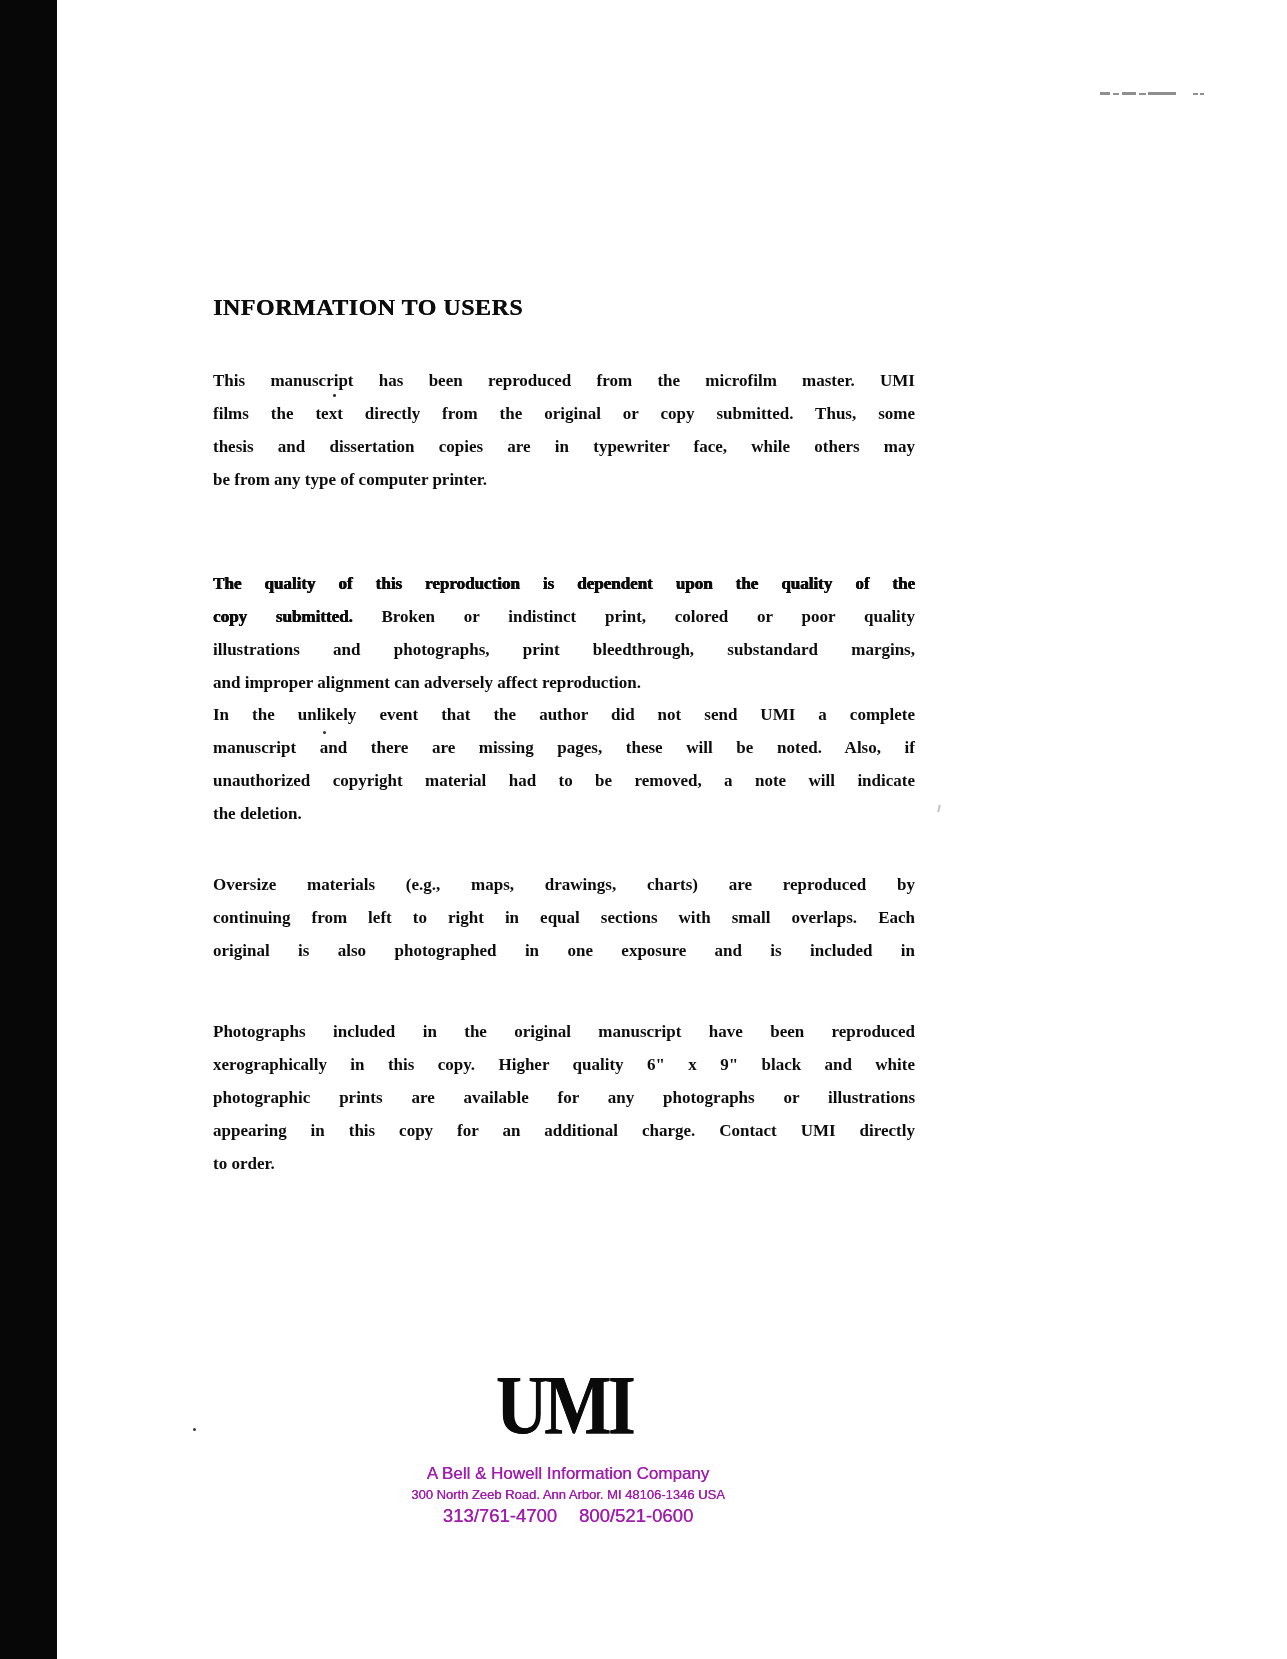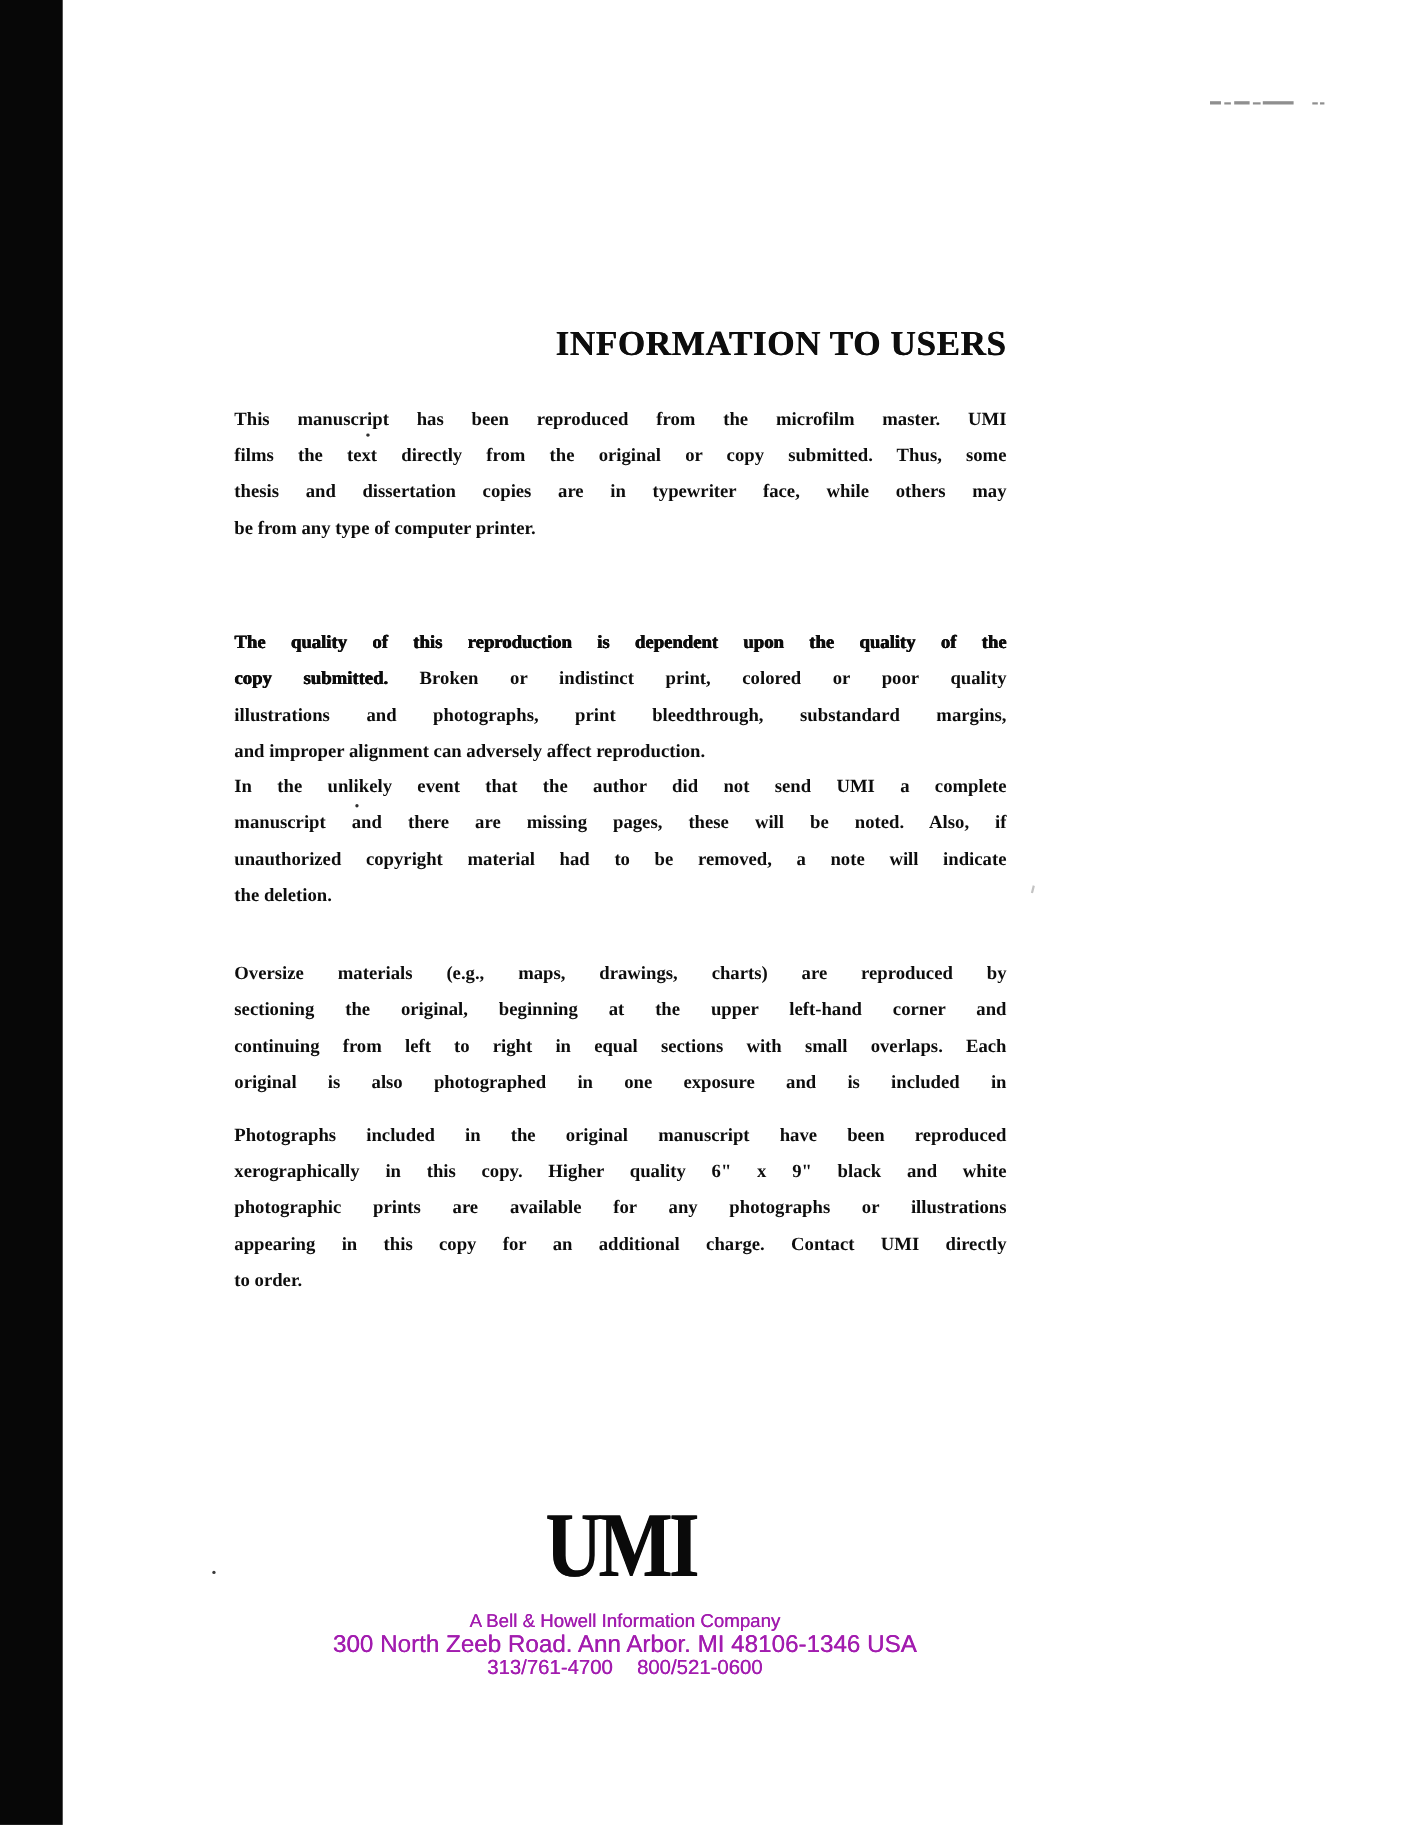--- a/index.html
+++ b/index.html
@@ -10,21 +10,21 @@
     overflow:hidden;
     font-family:"Liberation Serif", serif;
     color:#0d0d0d;
   }
   
   .edge-bar{position:absolute;left:0;top:0;width:57px;height:1659px;background:#070707;}
 
   
   .doc-title{
     position:absolute;left:213px;top:294px;width:702px;
-    text-align:right;font-size:32px;font-weight:700;letter-spacing:.5px;
+    text-align:left;font-size:24px;font-weight:700;letter-spacing:.5px;
     text-shadow:.4px 0 0 currentColor;
     white-space:nowrap;
   }
 
   
   .para{position:absolute;left:213px;width:702px;font-size:17px;line-height:33px;font-weight:700;}
   .para .line{text-align:justify;text-align-last:justify;white-space:normal;}
   .para .line.last{text-align:justify;text-align-last:left;}
   .p1{top:364px;} .p2{top:536px;margin-top:31px;} .p3{top:698px;} .p4{top:868px;} .p5{top:1015px;}
   .xb{text-shadow:.6px 0 0 currentColor, 0 0 .5px currentColor;}
@@ -37,21 +37,21 @@
     transform:scaleX(.85);transform-origin:50% 50%;
     text-shadow:.5px 0 0 currentColor;
   }
   .f-line{
     position:absolute;left:217px;width:702px;text-align:center;
     font-family:"Liberation Sans", sans-serif;color:#a21caf;
     text-shadow:.3px 0 0 currentColor;
     white-space:nowrap;
   }
   .f-company{top:1464px;font-size:17px;line-height:20px;}
-  .f-address{top:1484px;font-size:22px;line-height:21px;}
+  .f-address{top:1484px;font-size:13px;line-height:21px;}
   .f-phones{top:1505px;font-size:18.5px;line-height:21px;}
   .phone-gap{display:inline-block;width:22px;}
 
   
   .art{position:absolute;}
   .marks{left:1100px;top:90px;width:110px;height:8px;}
   .marks i{position:absolute;display:block;background:#8f8f8f;}
   .m1{left:0;top:2px;width:10px;height:2.5px;background:#9a9a9a;}
   .m2{left:13px;top:2.5px;width:6px;height:2px;background:#a6a6a6;}
   .m3{left:22px;top:2px;width:14px;height:2.5px;background:#929292;}
@@ -99,21 +99,20 @@
 
   <div class="para p3">
     <div class="line">In the unlikely event that the author did not send UMI a complete</div>
     <div class="line">manuscript and there are missing pages, these will be noted.  Also, if</div>
     <div class="line">unauthorized copyright material had to be removed, a note will indicate</div>
     <div class="line last">the deletion.</div>
   </div>
 
   <div class="para p4">
     <div class="line">Oversize materials (e.g., maps, drawings, charts) are reproduced by</div>
-    <div class="line">sectioning the original, beginning at the upper left-hand corner and</div>
     <div class="line">continuing from left to right in equal sections with small overlaps.  Each</div>
     <div class="line">original is also photographed in one exposure and is included in</div>
   </div>
 
   <div class="para p5">
     <div class="line">Photographs included in the original manuscript have been reproduced</div>
     <div class="line">xerographically in this copy.  Higher quality 6" x 9" black and white</div>
     <div class="line">photographic prints are available for any photographs or illustrations</div>
     <div class="line">appearing in this copy for an additional charge.  Contact UMI directly</div>
     <div class="line last">to order.</div>

